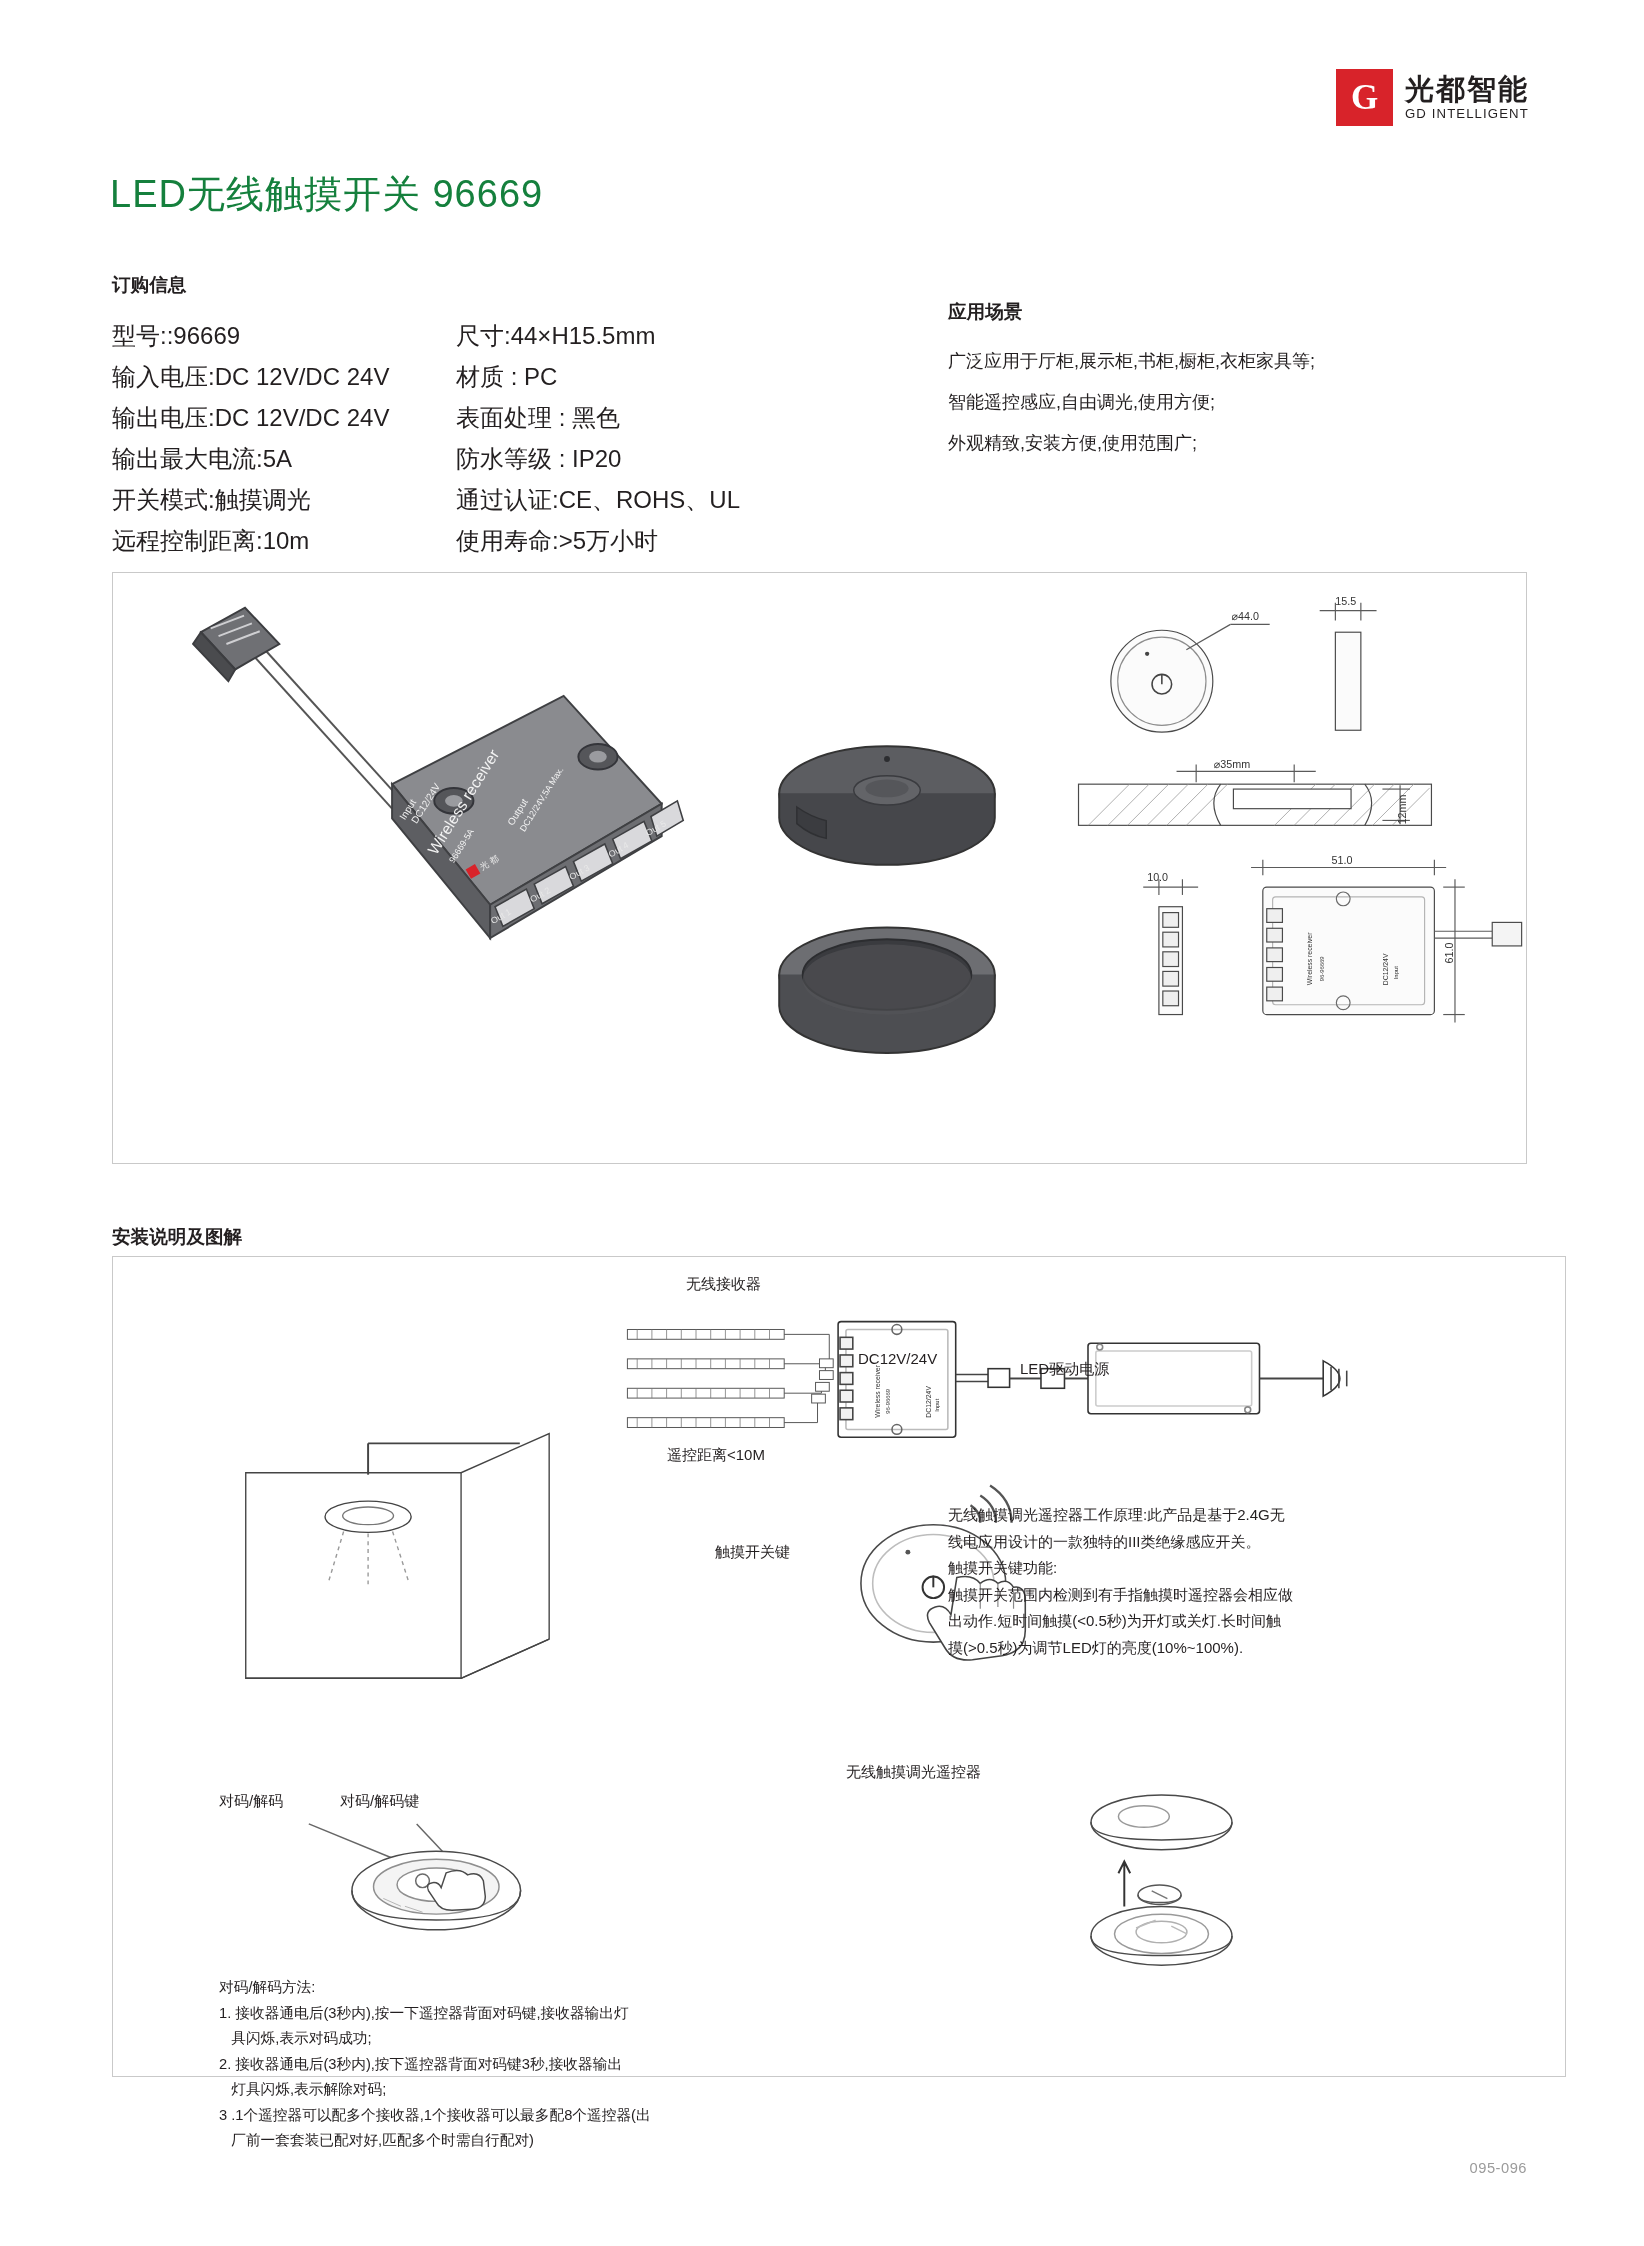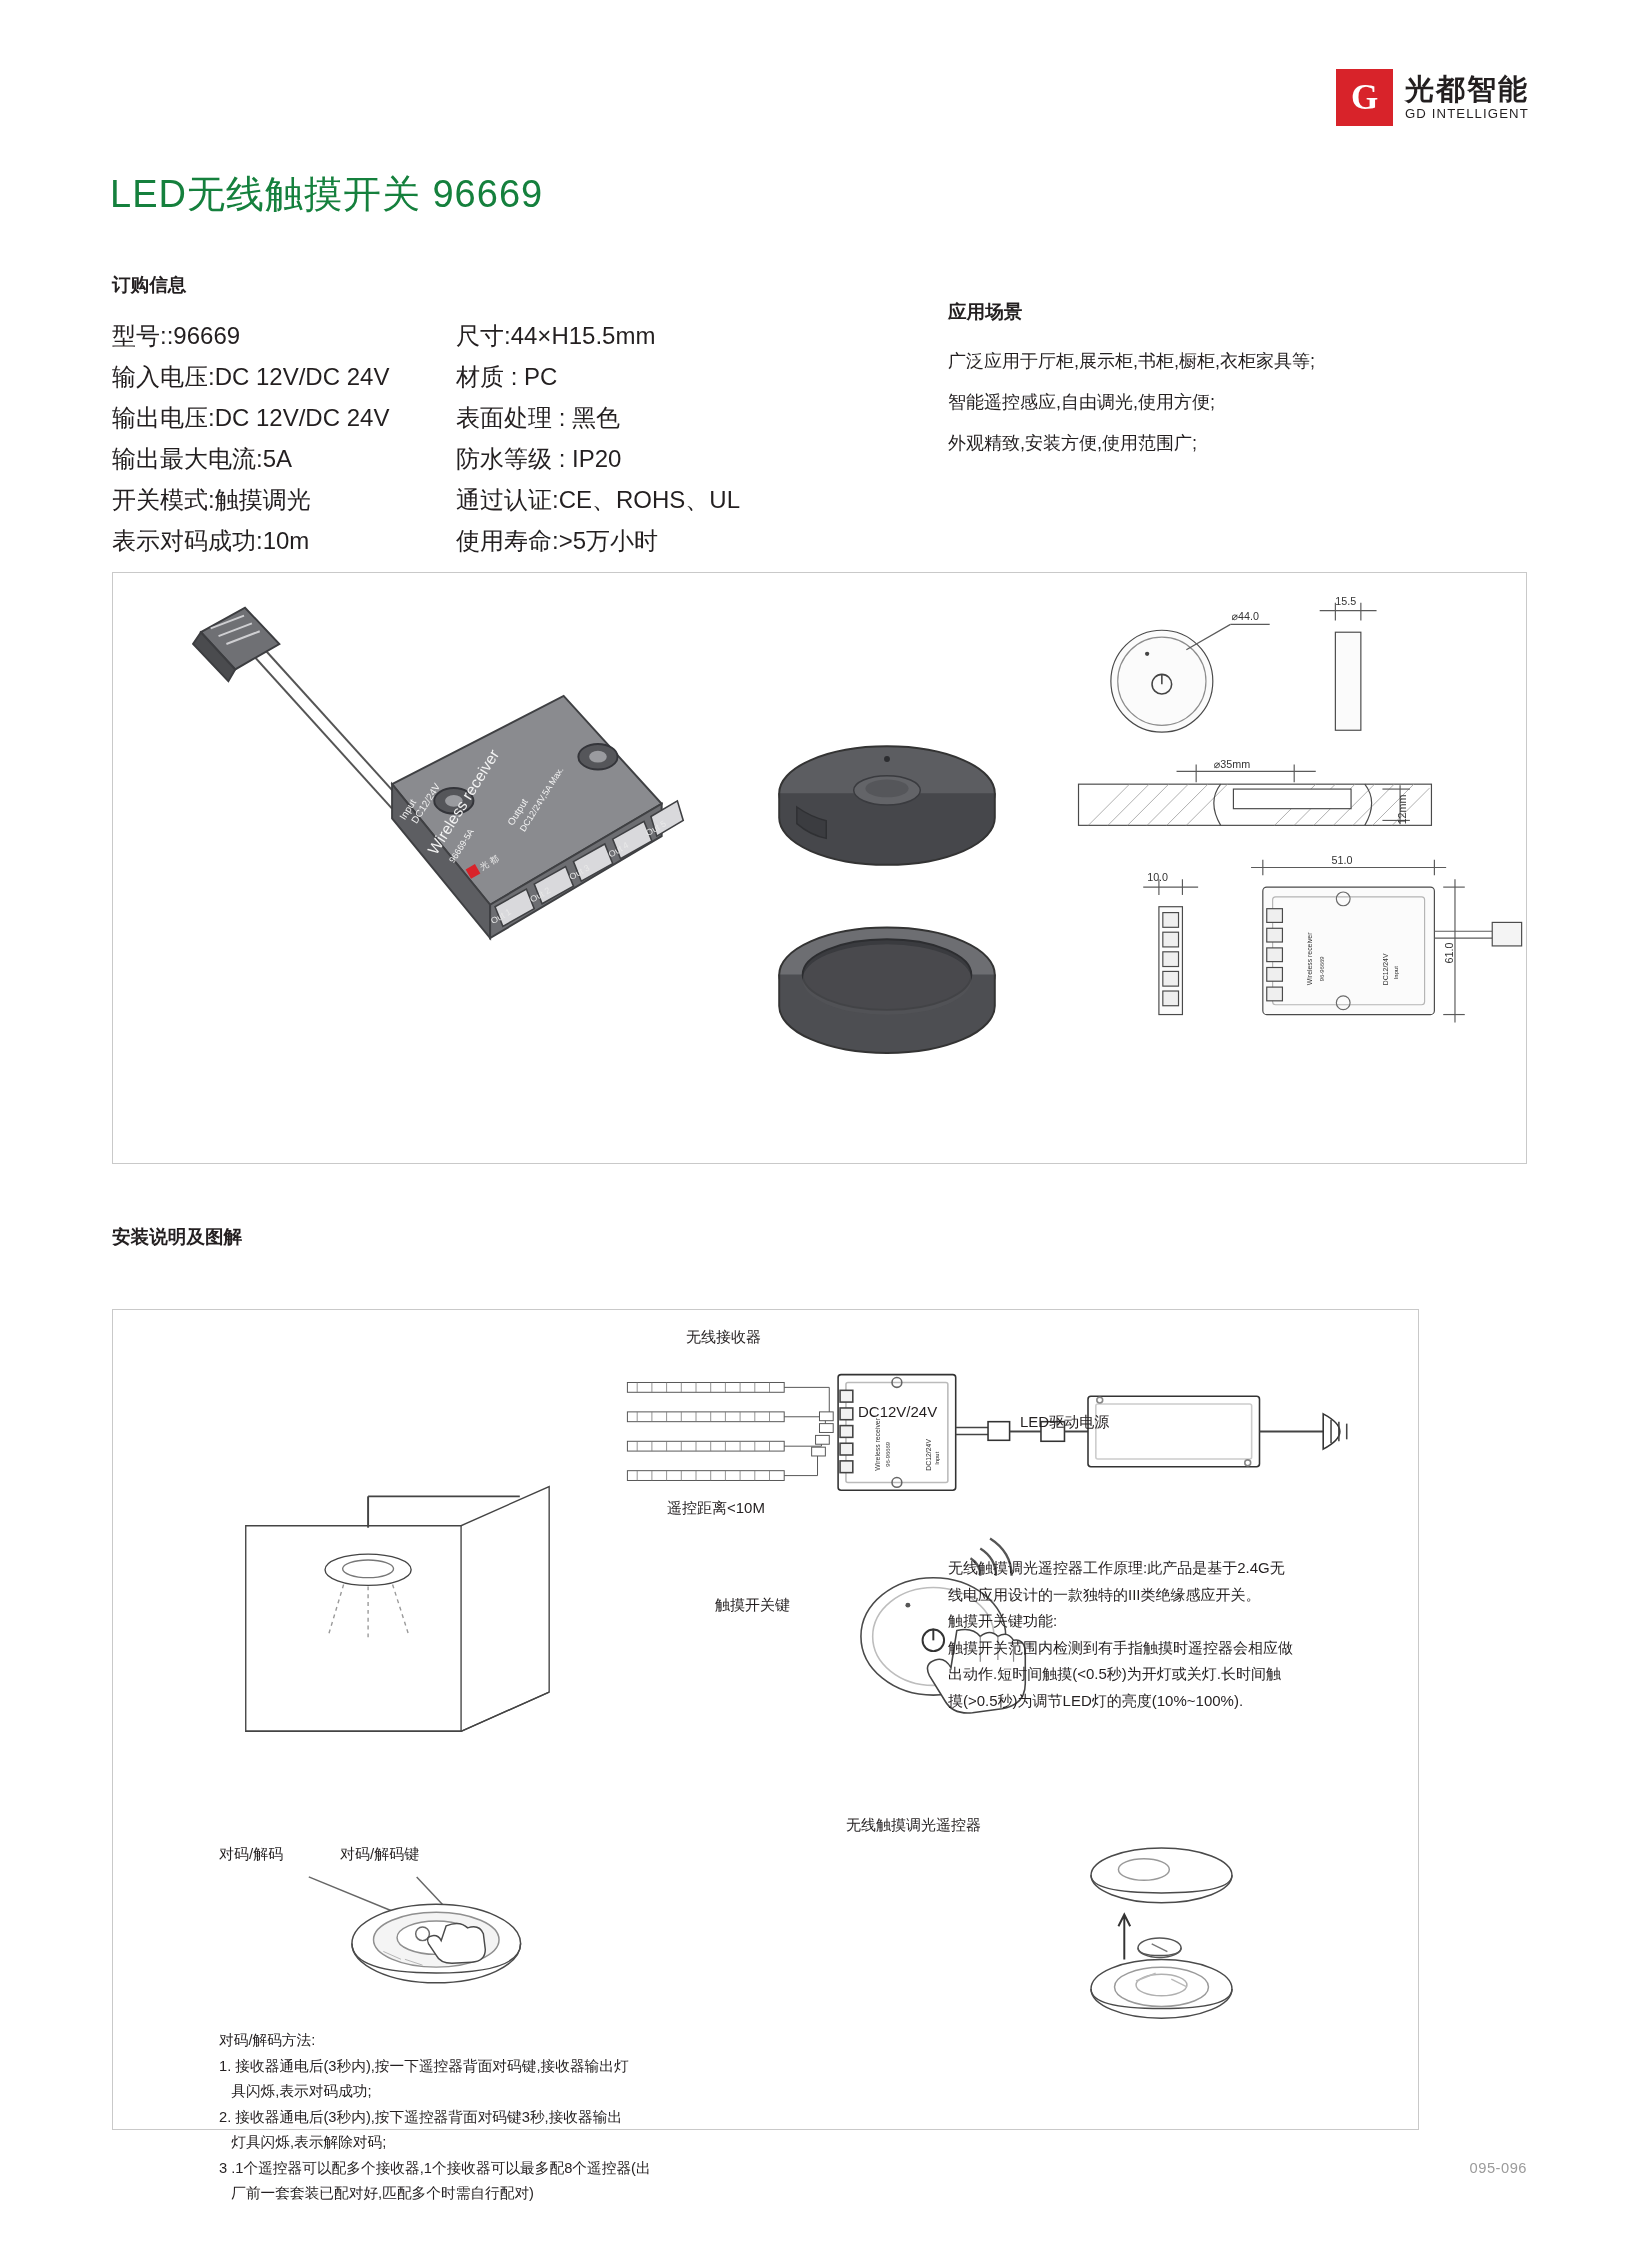--- a/index.html
+++ b/index.html
@@ -94,21 +94,21 @@
     white-space: nowrap;
   }
 
   
   .panel {
     position: absolute;
     border: 1px solid #c9c9c9;
     background: #fff;
   }
   #product-panel { left: 112px; top: 572px; width: 1415px; height: 592px; }
-  #install-panel { left: 112px; top: 1309px; width: 1307px; height: 821px; }
+  #install-panel { left: 112px; top: 1256px; width: 1454px; height: 821px; }
 
   #install-heading { position: absolute; left: 112px; top: 1224px; }
 
   .page-num {
     position: absolute;
     right: 118px;
     bottom: 71px;
     font-size: 14.7px;
     color: #9b9b9b;
     letter-spacing: 0.5px;
@@ -148,21 +148,21 @@
   <div class="doc-title">LED无线触摸开关 96669</div>
 
   <div class="sec-heading" id="order-heading">订购信息</div>
 
   <div class="spec-col" id="spec-col-1">
     <div>型号::96669</div>
     <div>输入电压:DC 12V/DC 24V</div>
     <div>输出电压:DC 12V/DC 24V</div>
     <div>输出最大电流:5A</div>
     <div>开关模式:触摸调光</div>
-    <div>表示对码成功:10m</div>
+    <div>远程控制距离:10m</div>
   </div>
 
   <div class="spec-col" id="spec-col-2">
     <div>尺寸:44×H15.5mm</div>
     <div>材质 : PC</div>
     <div>表面处理 : 黑色</div>
     <div>防水等级 : IP20</div>
     <div>通过认证:CE、ROHS、UL</div>
     <div>使用寿命:&gt;5万小时</div>
   </div>

